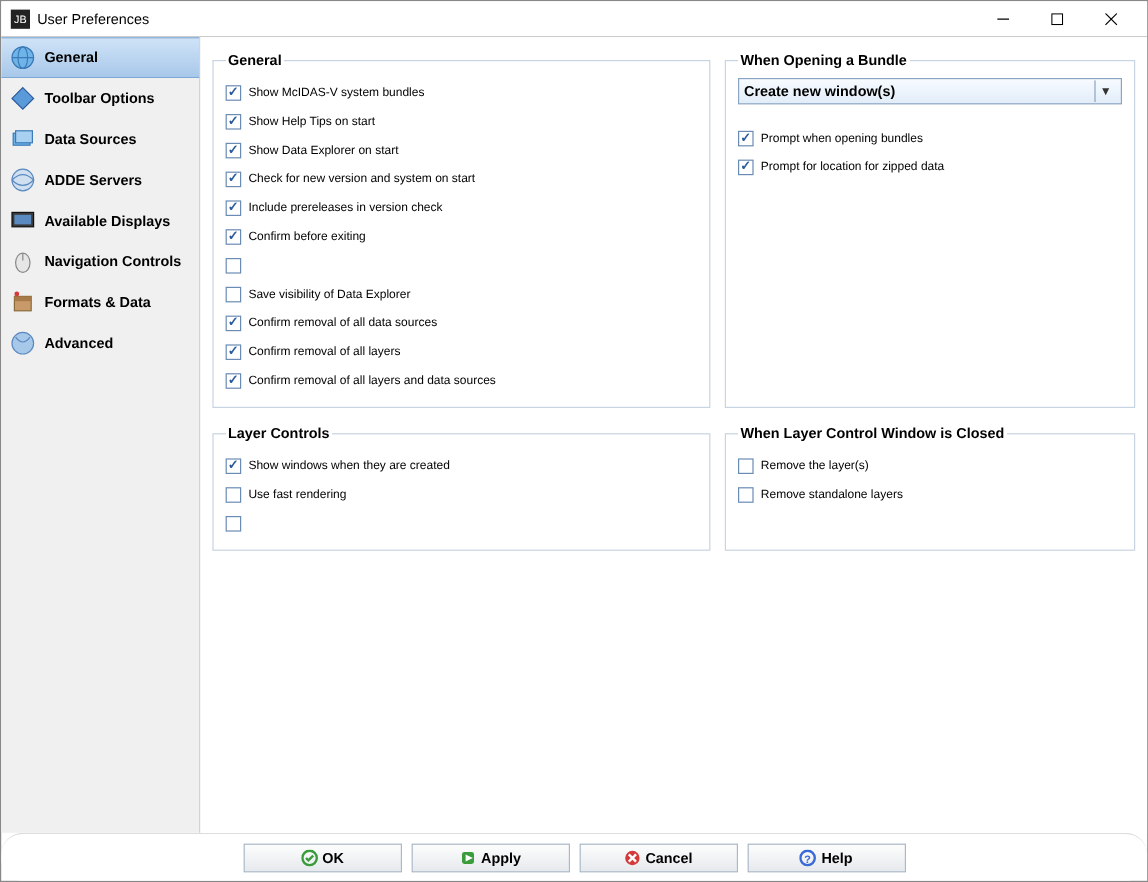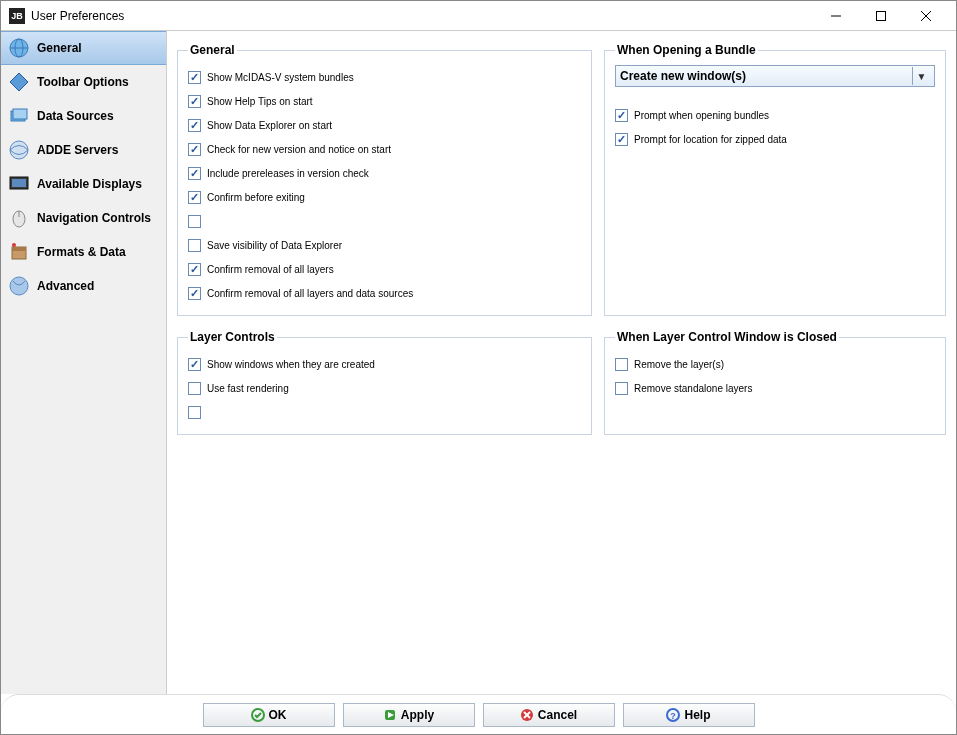--- a/index.html
+++ b/index.html
@@ -18,21 +18,21 @@
   border-bottom: 1px solid #ccc;
   display: flex;
   align-items: center;
   padding: 0 8px;
 }
 .titlebar-icon {
   width: 16px; height: 16px;
   background: #222;
   color: #fff;
   font-size: 9px;
-  font-weight: bold;
+  font-weight: normal;
   display: flex;
   align-items: center;
   justify-content: center;
   margin-right: 6px;
 }
 .titlebar-title { flex: 1; font-size: 12px; }
 .titlebar-controls { display: flex; }
 .titlebar-btn {
   width: 45px; height: 28px;
   display: flex; align-items: center; justify-content: center;
@@ -267,36 +267,40 @@
             <div class="check-row">
               <div class="chk checked"></div>
               <span>Show Help Tips on start</span>
             </div>
             <div class="check-row">
               <div class="chk checked"></div>
               <span>Show Data Explorer on start</span>
             </div>
             <div class="check-row">
               <div class="chk checked"></div>
-              <span>Check for new version and notice on start</span>
+              <span>Check for new version and system on start</span>
             </div>
             <div class="check-row">
               <div class="chk checked"></div>
               <span>Include prereleases in version check</span>
             </div>
             <div class="check-row">
               <div class="chk checked"></div>
               <span>Confirm before exiting</span>
             </div>
             <div class="check-row">
               <div class="chk"></div>
             </div>
             <div class="check-row">
               <div class="chk"></div>
               <span>Save visibility of Data Explorer</span>
+            </div>
+            <div class="check-row">
+              <div class="chk checked"></div>
+              <span>Confirm removal of all data sources</span>
             </div>
             <div class="check-row">
               <div class="chk checked"></div>
               <span>Confirm removal of all layers</span>
             </div>
             <div class="check-row">
               <div class="chk checked"></div>
               <span>Confirm removal of all layers and data sources</span>
             </div>
           </div>

